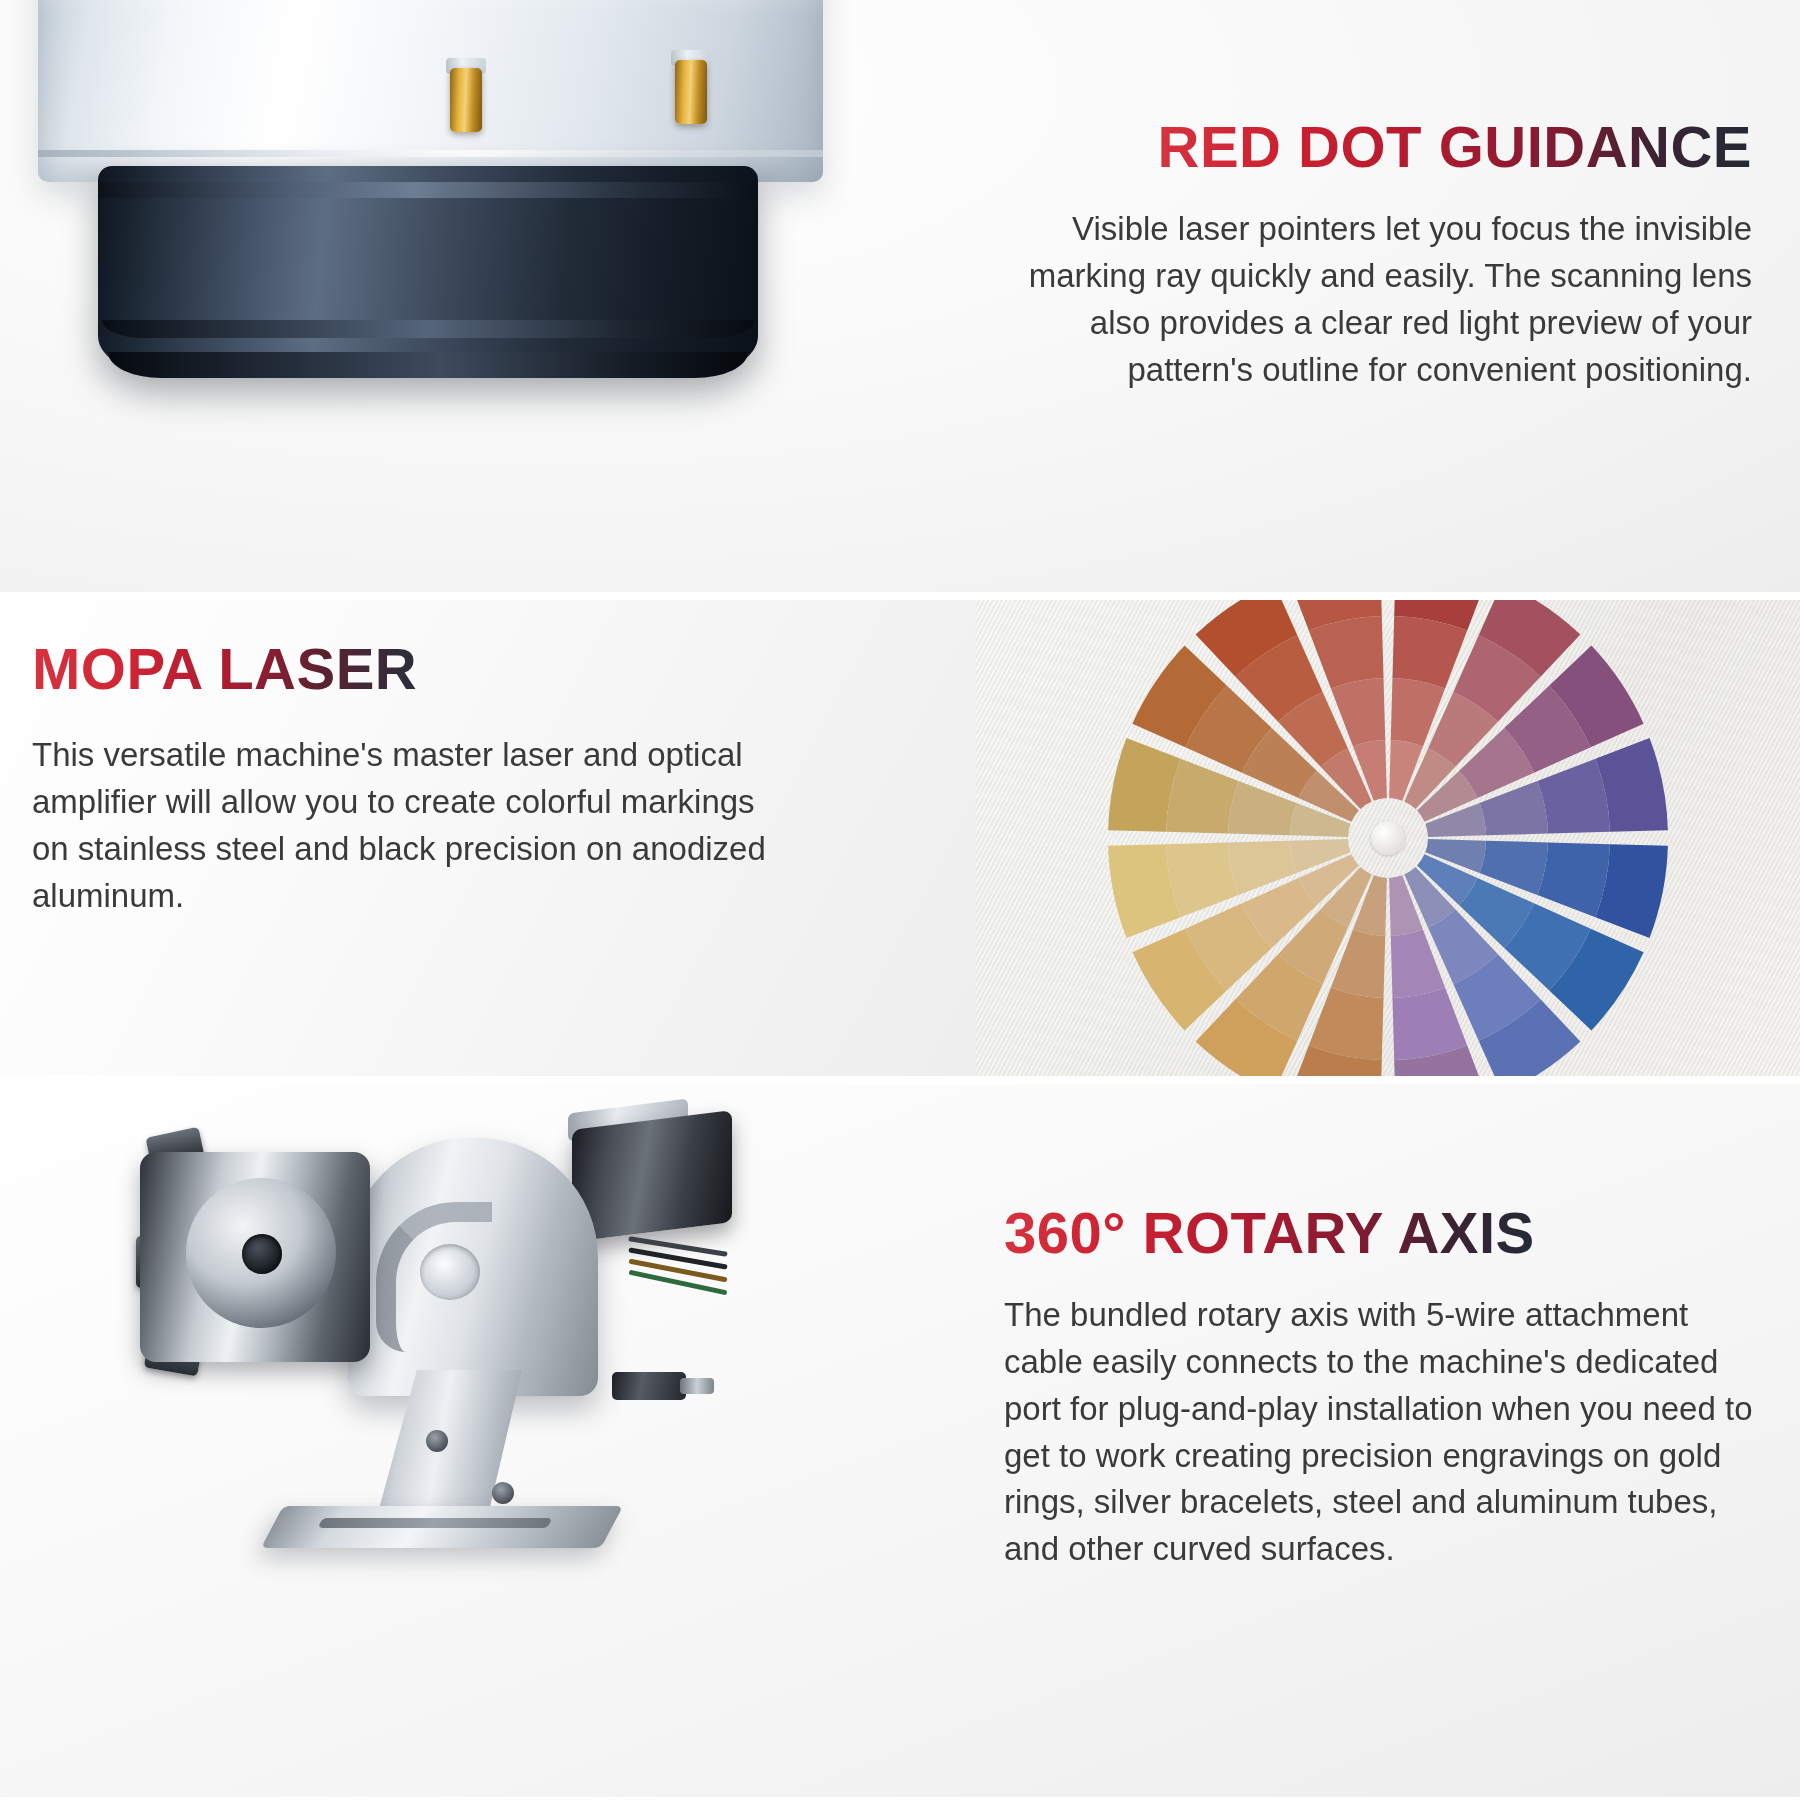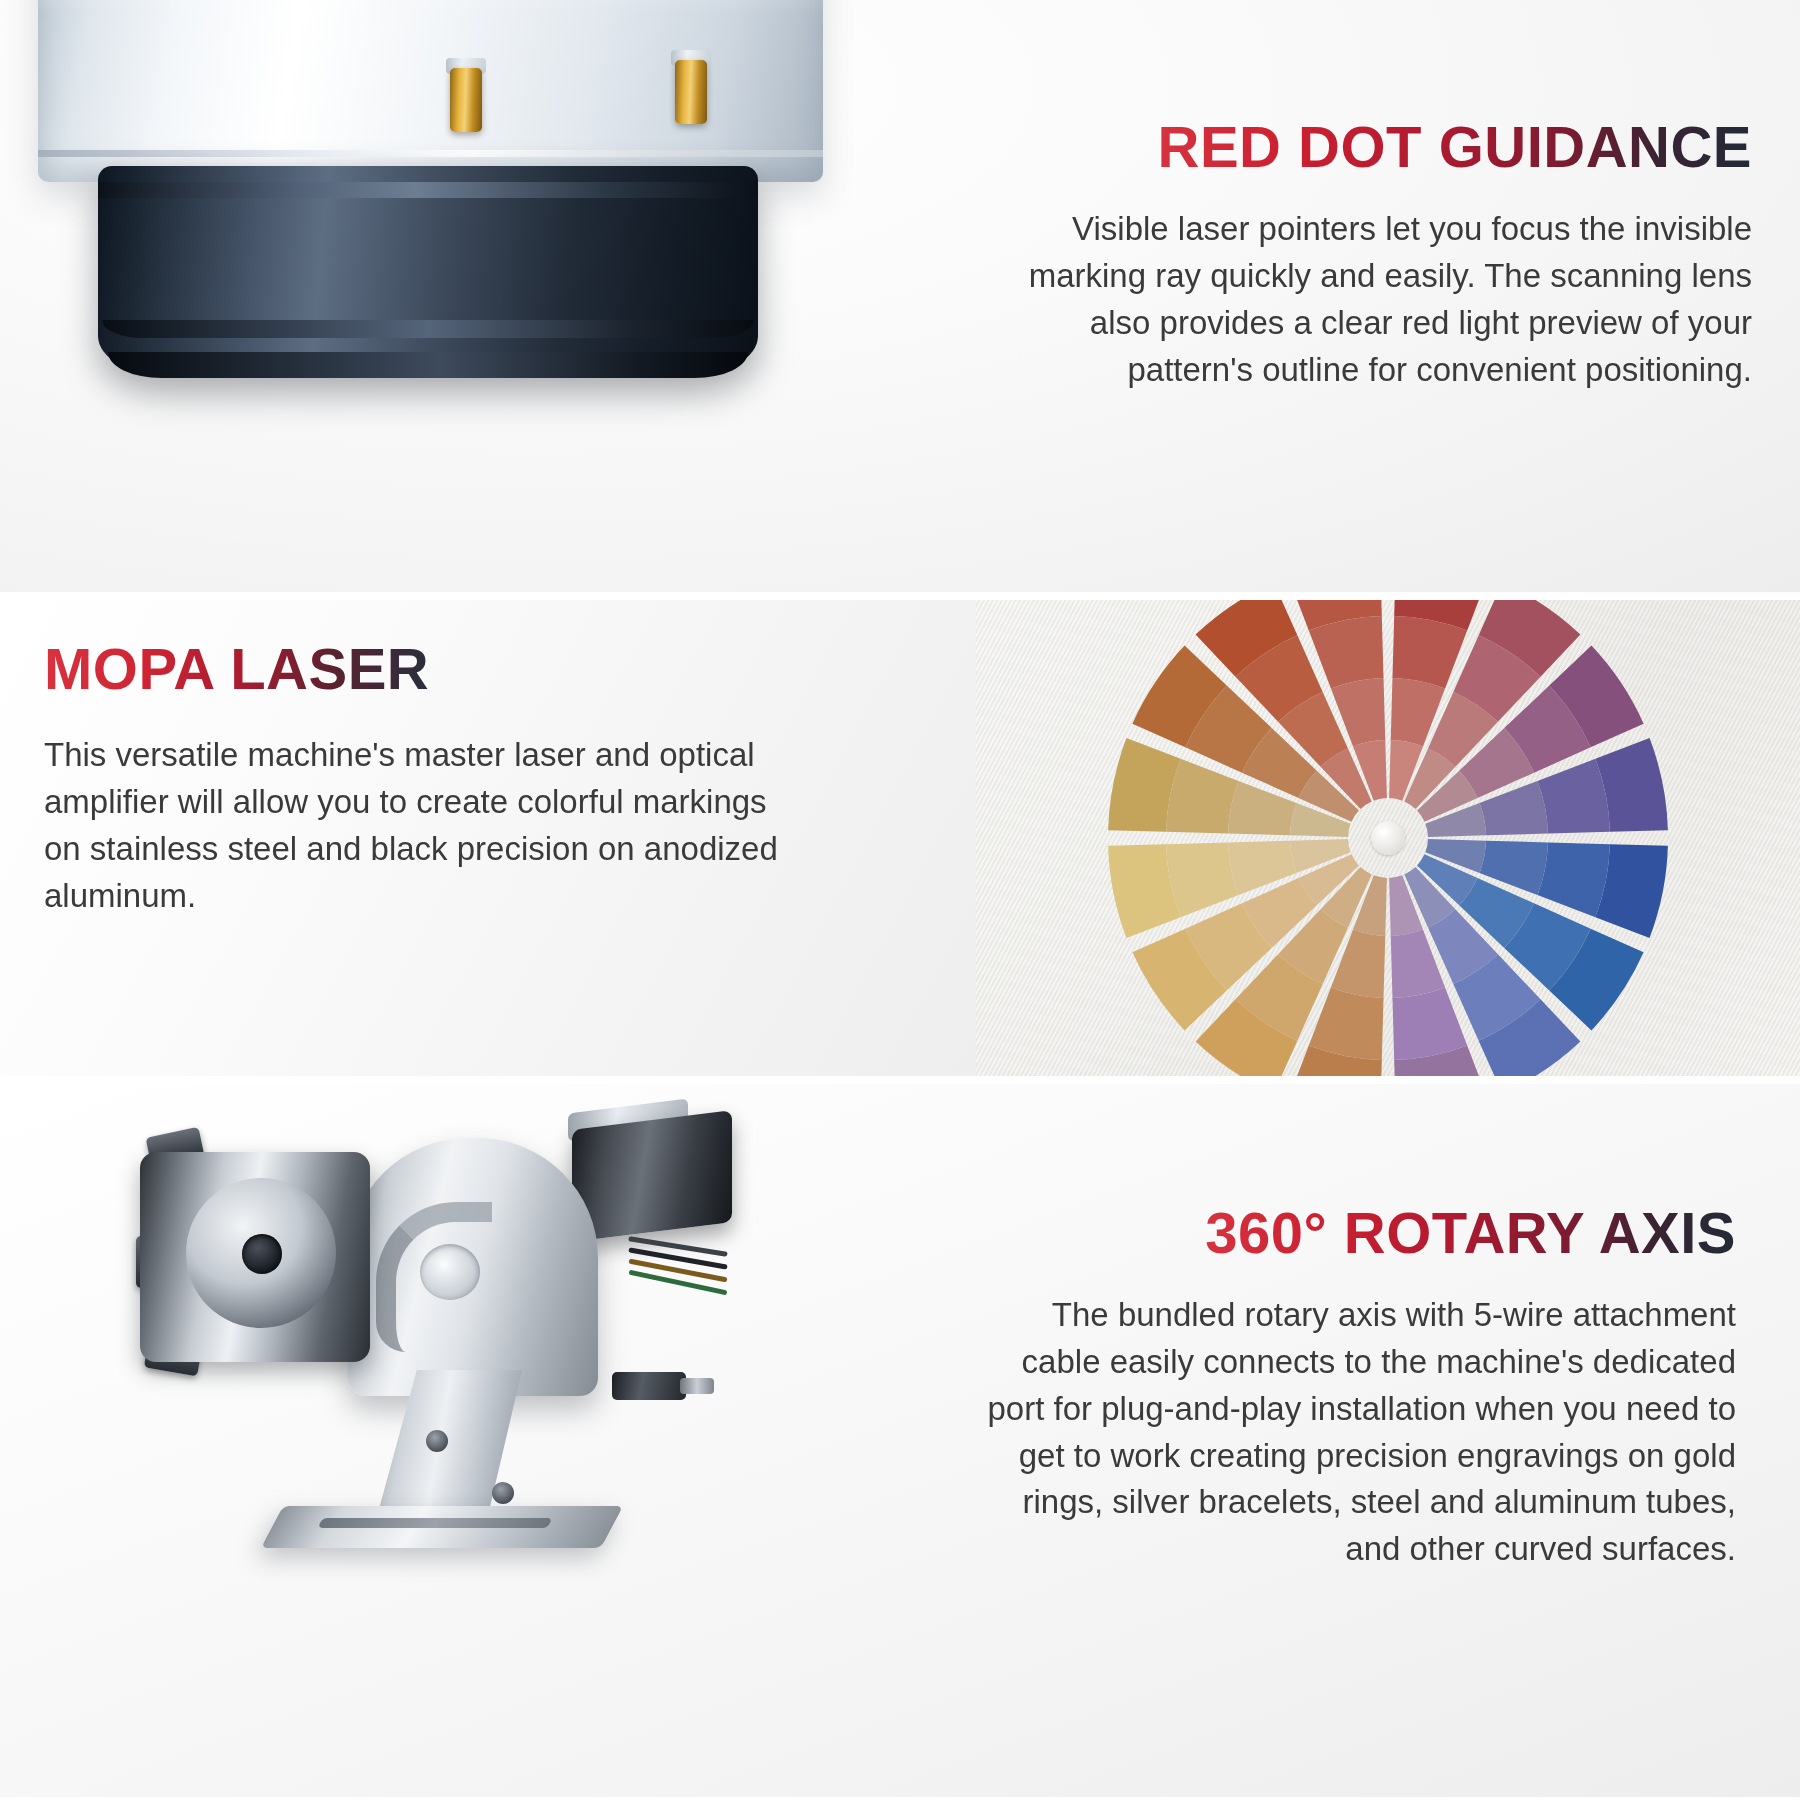--- a/index.html
+++ b/index.html
@@ -108,39 +108,39 @@
   .lh-pin.p1 { left:430px; top:186px; }
   .lh-pin.p2 { left:655px; top:178px; }
   .lh-pin-cap { position:absolute; width:40px; height:16px; border-radius:4px;
     background:linear-gradient(92deg,#b9c2cb,#eef2f6 40%,#c9d2da);
   }
   .lh-pin-cap.c1 { left:426px; top:176px; }
   .lh-pin-cap.c2 { left:651px; top:168px; }
 
   
   #panel-mopa { left:0; top:600px; width:976px; height:476px; }
-  #panel-mopa .copy-wrap { position:absolute; left:44px; top:40px; width:760px; text-align:left; }
+  #panel-mopa .copy-wrap { position:absolute; left:32px; top:40px; width:760px; text-align:left; }
   #panel-mopa .headline { font-size:58px; display:inline-block; }
   #panel-mopa .body-copy { font-size:33px; margin-top:34px; }
 
   #panel-colorwheel { left:976px; top:600px; width:824px; height:476px;
     background:
       repeating-linear-gradient(118deg, rgba(255,255,255,.55) 0 2px, rgba(232,232,230,.55) 2px 4px),
       linear-gradient(125deg,#f0efeb 0%,#e8e7e2 34%,#dedcd6 62%,#eceae5 100%);
   }
   .wheel-wrap { position:absolute; left:50%; top:50%; transform:translate(-50%,-50%); width:580px; height:580px; }
   .wheel-svg { display:block; width:100%; height:100%; }
   .wheel-hub { position:absolute; left:50%; top:50%; width:34px; height:34px; margin:-17px 0 0 -17px;
     border-radius:50%; background:radial-gradient(circle at 36% 32%, #ffffff, #e4e2dd 70%, #cfcdc7);
     box-shadow:0 1px 3px rgba(0,0,0,.2);
   }
 
   
   #panel-rotary { left:0; top:1084px; width:1800px; height:716px; }
-  #panel-rotary .copy-wrap { position:absolute; right:64px; top:120px; width:760px; text-align:right; }
+  #panel-rotary .copy-wrap { position:absolute; right:36px; top:120px; width:760px; }
   #panel-rotary .headline { font-size:58px; display:inline-block; }
   #panel-rotary .body-copy { font-size:33px; margin-top:30px; }
 
   
   .rotary { position:absolute; left:120px; top:10px; width:560px; height:470px; }
   .rt-chuck {
     position:absolute; left:20px; top:58px; width:230px; height:210px; border-radius:16px;
     background:linear-gradient(100deg,#2c3036 0%,#6d737b 14%,#c6ccd2 32%,#eef1f4 46%,#aeb5bd 62%,#5e656d 80%,#2a2e34 100%);
     box-shadow:0 10px 22px rgba(30,35,42,.35);
   }

